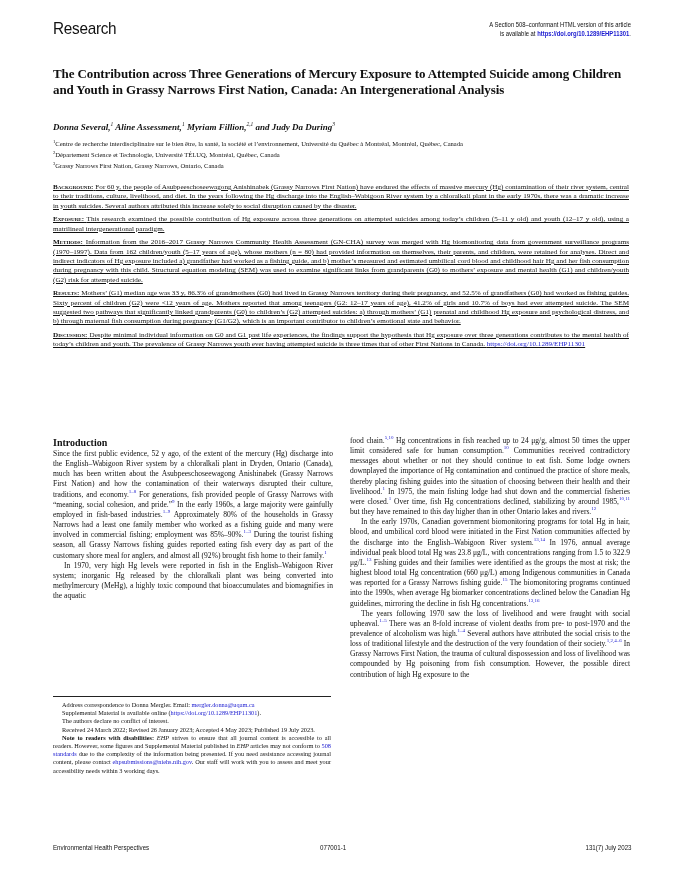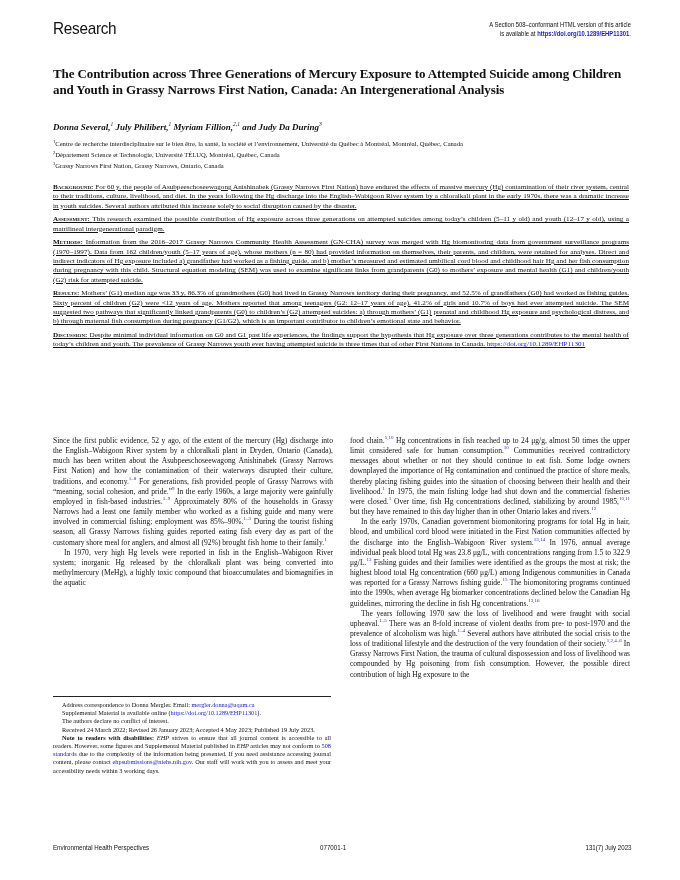--- a/index.html
+++ b/index.html
@@ -45,40 +45,41 @@
 <div class="hdr-section">Research</div>
 <div class="hdr-note">
   <div>A Section 508–conformant HTML version of this article</div>
   <div><span>is available at </span><span class="link">https://doi.org/10.1289/EHP11301</span><span>.</span></div>
 </div>
 
 <h1 class="title" style="margin:0">The Contribution across Three Generations of Mercury Exposure to Attempted Suicide among Children and Youth in Grassy Narrows First Nation, Canada: An Intergenerational Analysis</h1>
 
 <div class="authors">
   <span>Donna Several,</span><sup>1</sup>
-  <span>July Philibert,</span><sup>1</sup>
+  <span>Aline Assessment,</span><sup>1</sup>
   <span>Myriam Fillion,</span><sup>2,1</sup>
   <span>and Judy Da During</span><sup>3</sup>
 </div>
 
 <div class="affils">
   <div><sup>1</sup><span>Centre de recherche interdisciplinaire sur le bien être, la santé, la société et l’environnement, Université du Québec à Montréal, Montréal, Québec, Canada</span></div>
   <div><sup>2</sup><span>Département Science et Technologie, Université TÉLUQ, Montréal, Québec, Canada</span></div>
   <div><sup>3</sup><span>Grassy Narrows First Nation, Grassy Narrows, Ontario, Canada</span></div>
 </div>
 
 <div class="abstract">
   <p><span class="sc">Background:</span> <span>For 60 y, the people of Asubpeeschoseewagong Anishinabek (Grassy Narrows First Nation) have endured the effects of massive mercury (Hg) contamination of their river system, central to their traditions, culture, livelihood, and diet. In the years following the Hg discharge into the English–Wabigoon River system by a chloralkali plant in the early 1970s, there was a dramatic increase in youth suicides. Several authors attributed this increase solely to social disruption caused by the disaster.</span></p>
-  <p><span class="sc">Assessment:</span> <span>This research examined the possible contribution of Hg exposure across three generations on attempted suicides among today’s children (5–11 y old) and youth (12–17 y old), using a matrilineal intergenerational paradigm.</span></p>
+  <p><span class="sc">Exposure:</span> <span>This research examined the possible contribution of Hg exposure across three generations on attempted suicides among today’s children (5–11 y old) and youth (12–17 y old), using a matrilineal intergenerational paradigm.</span></p>
   <p><span class="sc">Methods:</span> <span>Information from the 2016–2017 Grassy Narrows Community Health Assessment (GN-CHA) survey was merged with Hg biomonitoring data from government surveillance programs (1970–1997). Data from 162 children/youth (5–17 years of age), whose mothers (n = 80) had provided information on themselves, their parents, and children, were retained for analyses. Direct and indirect indicators of Hg exposure included a) grandfather had worked as a fishing guide, and b) mother’s measured and estimated umbilical cord blood and childhood hair Hg and her fish consumption during pregnancy with this child. Structural equation modeling (SEM) was used to examine significant links from grandparents (G0) to mothers’ exposure and mental health (G1) and children/youth (G2) risk for attempted suicide.</span></p>
   <p><span class="sc">Results:</span> <span>Mothers’ (G1) median age was 33 y, 86.3% of grandmothers (G0) had lived in Grassy Narrows territory during their pregnancy, and 52.5% of grandfathers (G0) had worked as fishing guides. Sixty percent of children (G2) were &lt;12 years of age. Mothers reported that among teenagers (G2: 12–17 years of age), 41.2% of girls and 10.7% of boys had ever attempted suicide. The SEM suggested two pathways that significantly linked grandparents (G0) to children’s (G2) attempted suicides: a) through mothers’ (G1) prenatal and childhood Hg exposure and psychological distress, and b) through maternal fish consumption during pregnancy (G1/G2), which is an important contributor to children’s emotional state and behavior.</span></p>
   <p><span class="sc">Discussion:</span> <span>Despite minimal individual information on G0 and G1 past life experiences, the findings support the hypothesis that Hg exposure over three generations contributes to the mental health of today’s children and youth. The prevalence of Grassy Narrows youth ever having attempted suicide is three times that of other First Nations in Canada.</span> <span class="link">https://doi.org/10.1289/EHP11301</span></p>
 </div>
 
 <div class="col col-left">
+  <div class="intro-h">Introduction</div>
   <p>Since the first public evidence, 52 y ago, of the extent of the mercury (Hg) discharge into the English–Wabigoon River system by a chloralkali plant in Dryden, Ontario (Canada), much has been written about the Asubpeeschoseewagong Anishinabek (Grassy Narrows First Nation) and how the contamination of their waterways disrupted their culture, traditions, and economy.<sup>1–8</sup> For generations, fish provided people of Grassy Narrows with “meaning, social cohesion, and pride.”<sup>9</sup> In the early 1960s, a large majority were gainfully employed in fish-based industries.<sup>1–9</sup> Approximately 80% of the households in Grassy Narrows had a least one family member who worked as a fishing guide and many were involved in commercial fishing; employment was 85%–90%.<sup>1–3</sup> During the tourist fishing season, all Grassy Narrows fishing guides reported eating fish every day as part of the customary shore meal for anglers, and almost all (92%) brought fish home to their family.<sup>1</sup></p>
   <p class="indent">In 1970, very high Hg levels were reported in fish in the English–Wabigoon River system; inorganic Hg released by the chloralkali plant was being converted into methylmercury (MeHg), a highly toxic compound that bioaccumulates and biomagnifies in the aquatic</p>
 </div>
 
 <div class="col col-right">
   <p>food chain.<sup>5,10</sup> Hg concentrations in fish reached up to 24 μg/g, almost 50 times the upper limit considered safe for human consumption.<sup>10</sup> Communities received contradictory messages about whether or not they should continue to eat fish. Some lodge owners downplayed the importance of Hg contamination and continued the practice of shore meals, thereby placing fishing guides into the situation of choosing between their health and their livelihood.<sup>1</sup> In 1975, the main fishing lodge had shut down and the commercial fisheries were closed.<sup>1</sup> Over time, fish Hg concentrations declined, stabilizing by around 1985,<sup>10,11</sup> but they have remained to this day higher than in other Ontario lakes and rivers.<sup>12</sup></p>
   <p class="indent">In the early 1970s, Canadian government biomonitoring programs for total Hg in hair, blood, and umbilical cord blood were initiated in the First Nation communities affected by the discharge into the English–Wabigoon River system.<sup>13,14</sup> In 1976, annual average individual peak blood total Hg was 23.8 μg/L, with concentrations ranging from 1.5 to 322.9 μg/L.<sup>13</sup> Fishing guides and their families were identified as the groups the most at risk; the highest blood total Hg concentration (660 μg/L) among Indigenous communities in Canada was reported for a Grassy Narrows fishing guide.<sup>15</sup> The biomonitoring programs continued into the 1990s, when average Hg biomarker concentrations declined below the Canadian Hg guidelines, mirroring the decline in fish Hg concentrations.<sup>13,16</sup></p>
   <p class="indent">The years following 1970 saw the loss of livelihood and were fraught with social upheaval.<sup>1–5</sup> There was an 8-fold increase of violent deaths from pre- to post-1970 and the prevalence of alcoholism was high.<sup>1–4</sup> Several authors have attributed the social crisis to the loss of traditional lifestyle and the destruction of the very foundation of their society.<sup>1,2,4–6</sup> In Grassy Narrows First Nation, the trauma of cultural dispossession and loss of livelihood was compounded by Hg poisoning from fish consumption. However, the possible direct contribution of high Hg exposure to the</p>
 </div>
 

